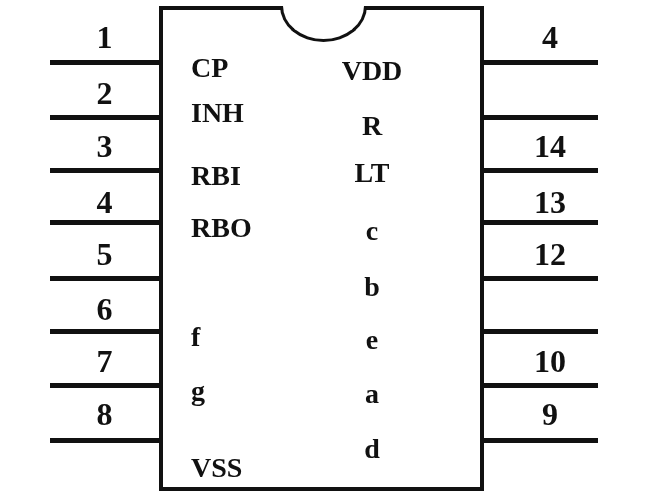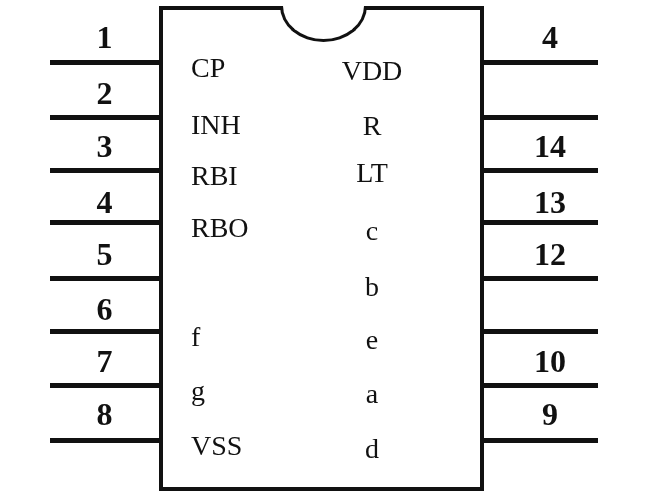--- a/index.html
+++ b/index.html
@@ -54,21 +54,21 @@
     font-weight: 700;
     text-align: center;
   }
   .pin-num.left  { left: 50px;  width: 109px; }
   .pin-num.right { left: 490px; width: 120px; }
   .pin-label {
     position: absolute;
     height: 34px;
     line-height: 34px;
     font-size: 28px;
-    font-weight: 400;
+    font-weight: 700;
     white-space: nowrap;
   }
   .pin-label.left  { left: 191px; width: 160px; text-align: left; }
   .pin-label.right { left: 292px; width: 160px; text-align: center; }
 </style>
 </head>
 <body>
 
 <div class="canvas">
 
@@ -87,26 +87,26 @@
   <div class="pin-num left" style="top:19px">1</div>
   <div class="pin-num left" style="top:75px">2</div>
   <div class="pin-num left" style="top:128px">3</div>
   <div class="pin-num left" style="top:184px">4</div>
   <div class="pin-num left" style="top:236px">5</div>
   <div class="pin-num left" style="top:291px">6</div>
   <div class="pin-num left" style="top:343px">7</div>
   <div class="pin-num left" style="top:396px">8</div>
 
   <div class="pin-label left" style="top:51px">CP</div>
-  <div class="pin-label left" style="top:108px">INH</div>
+  <div class="pin-label left" style="top:96px">INH</div>
   <div class="pin-label left" style="top:159px">RBI</div>
   <div class="pin-label left" style="top:211px">RBO</div>
   <div class="pin-label left" style="top:320px">f</div>
   <div class="pin-label left" style="top:374px">g</div>
-  <div class="pin-label left" style="top:429px">VSS</div>
+  <div class="pin-label left" style="top:451px">VSS</div>
 
   <div class="pin-line right" style="top:60px"></div>
   <div class="pin-line right" style="top:115px"></div>
   <div class="pin-line right" style="top:168px"></div>
   <div class="pin-line right" style="top:220px"></div>
   <div class="pin-line right" style="top:276px"></div>
   <div class="pin-line right" style="top:329px"></div>
   <div class="pin-line right" style="top:383px"></div>
   <div class="pin-line right" style="top:438px"></div>
 

